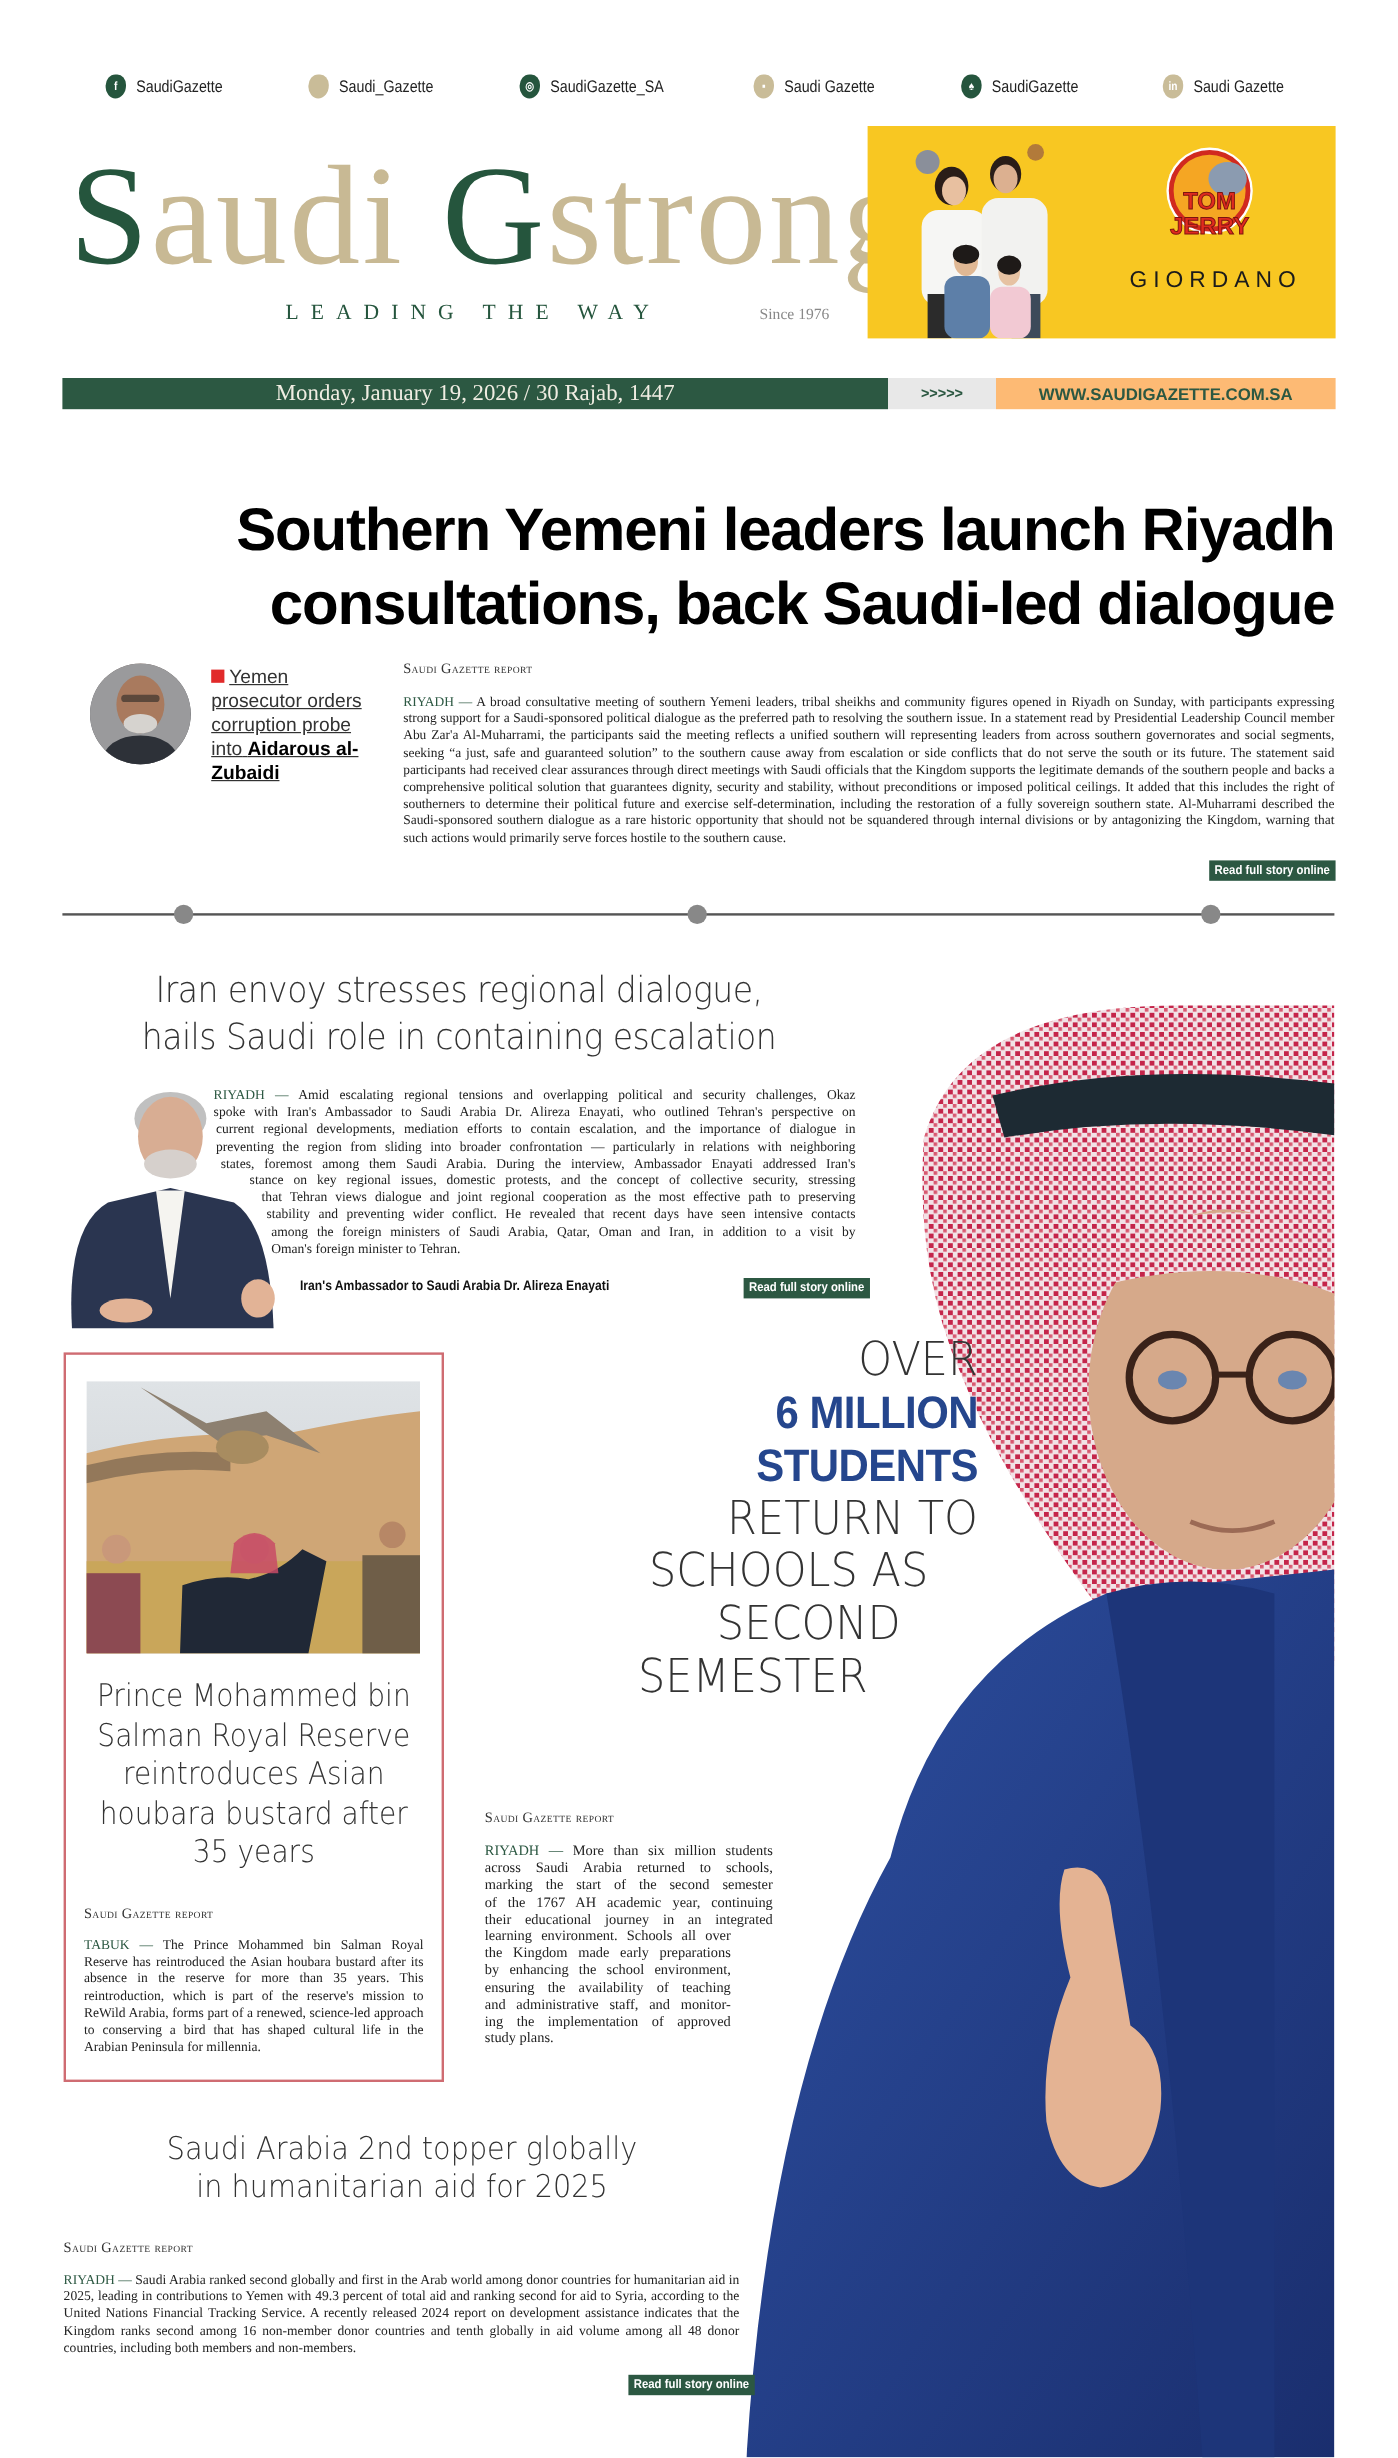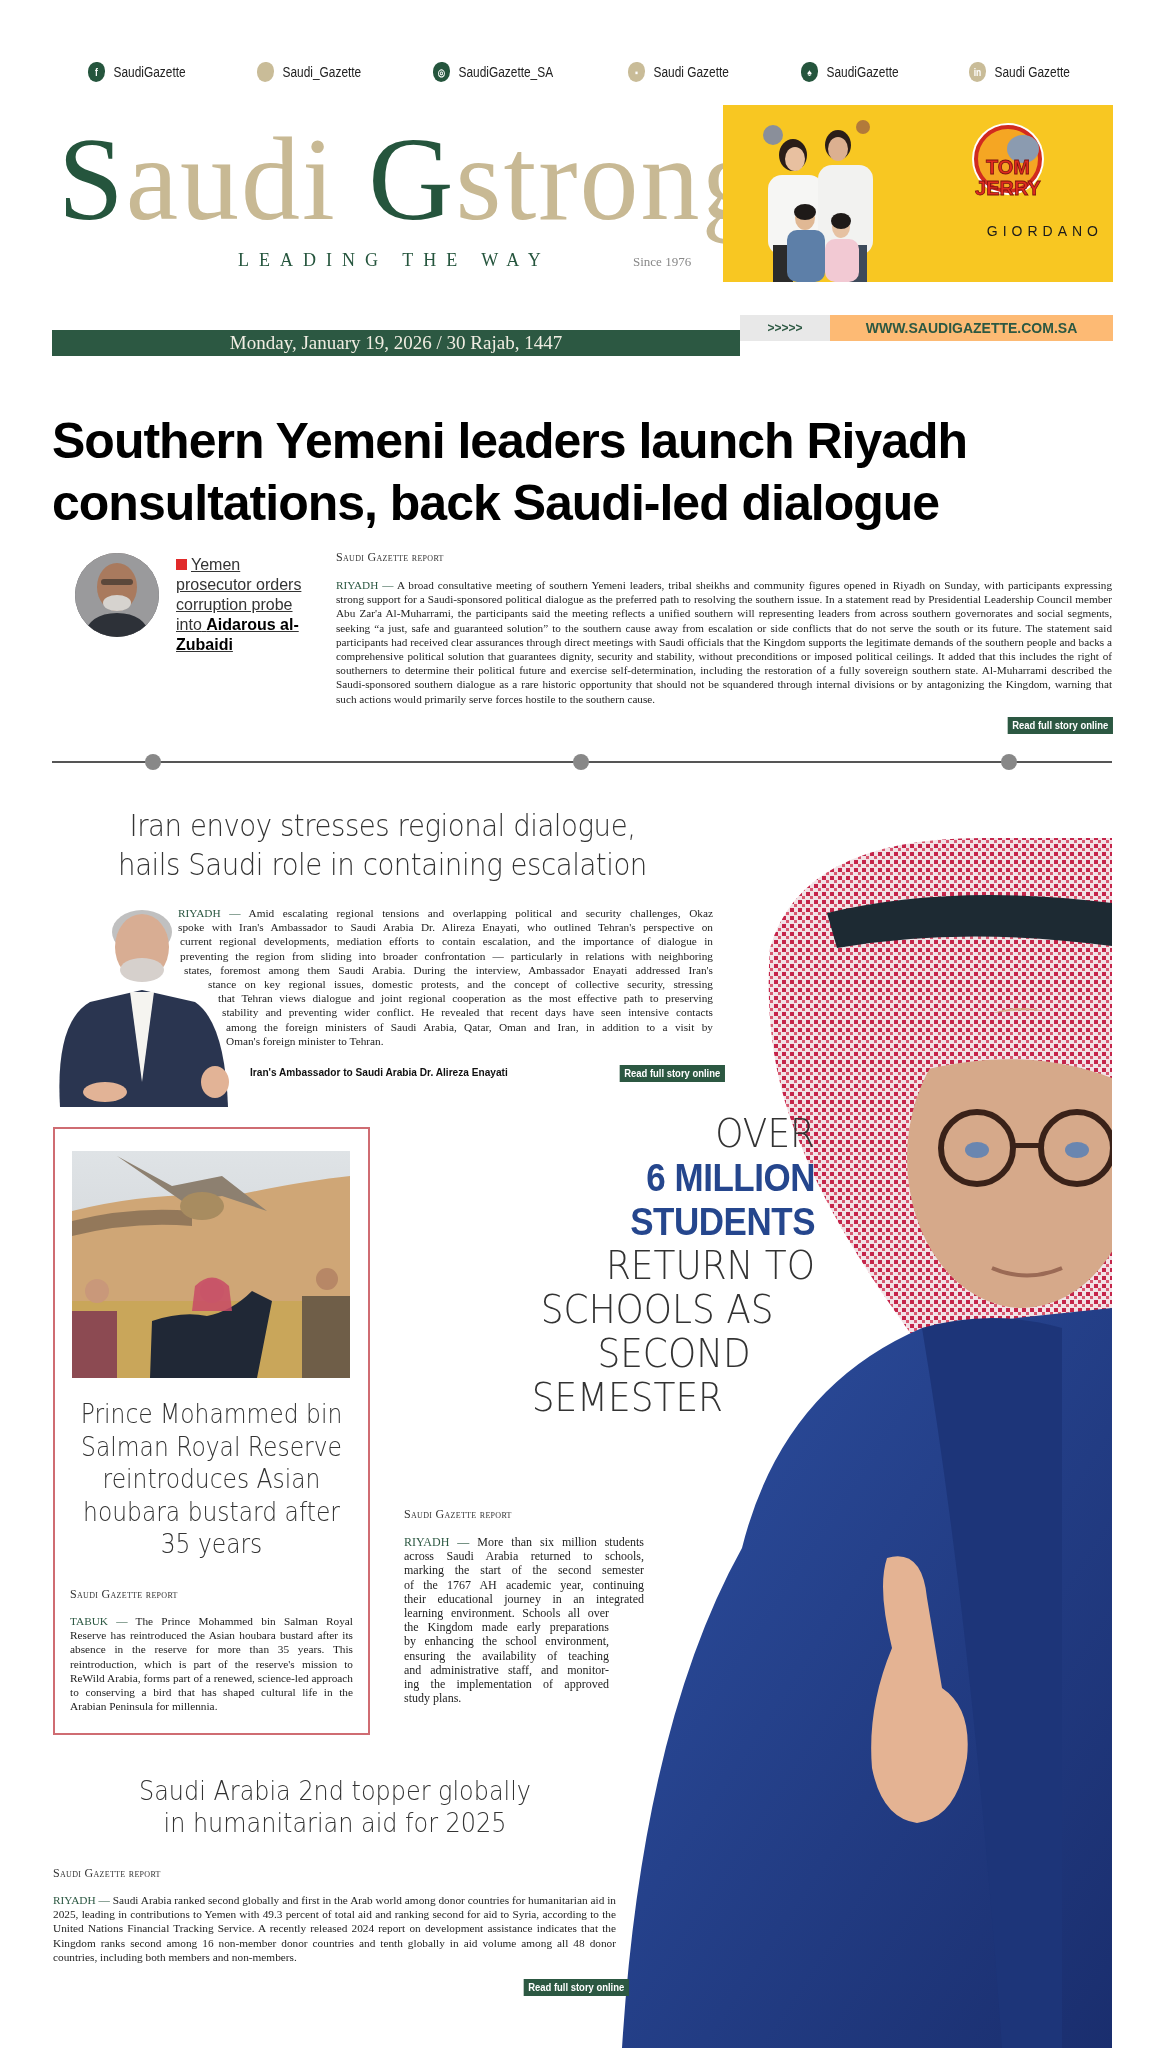--- a/index.html
+++ b/index.html
@@ -16,30 +16,30 @@
   .masthead { top: 110px; left: 58px; width: 650px; height: 170px; }
   .logo { position: absolute; top: 0; left: 0; font-family: "Liberation Serif", serif; font-size: 118px; line-height: 140px; letter-spacing: 2px; white-space: nowrap; }
   .logo .g { color: #25553d; }
   .logo .t { color: #c8b994; }
   .tagline { position: absolute; top: 140px; left: 180px; font-size: 18px; letter-spacing: 10px; color: #25553d; }
   .since { position: absolute; top: 144px; left: 575px; font-size: 13px; color: #888; }
 
   
   .ad { top: 105px; left: 723px; width: 390px; height: 177px; background: #f8c722; overflow: hidden; }
   .ad-people { position: absolute; left: 20px; top: 10px; width: 150px; height: 167px; }
-  .ad-brand { position: absolute; left: 200px; top: 118px; width: 180px; text-align: right; font-family: "Liberation Sans", sans-serif; font-size: 14px; letter-spacing: 5px; color: #1b1b1b; }
+  .ad-brand { position: absolute; left: 200px; top: 118px; width: 180px; text-align: center; font-family: "Liberation Sans", sans-serif; font-size: 19px; letter-spacing: 5px; color: #1b1b1b; }
   .ad-logo { position: absolute; left: 230px; top: 14px; width: 110px; height: 90px; }
 
   
-  .datebar { top: 330px; left: 52px; width: 688px; height: 26px; background: #2c5842; color: #f0ede2; font-size: 19px; text-align: center; line-height: 26px; }
+  .datebar { top: 315px; left: 52px; width: 688px; height: 26px; background: #2c5842; color: #f0ede2; font-size: 19px; text-align: center; line-height: 26px; }
   .arrowbox { top: 315px; left: 740px; width: 90px; height: 26px; background: #e8e8e8; color: #2c5842; font-family: "Liberation Sans", sans-serif; font-size: 12px; font-weight: bold; text-align: center; line-height: 26px; }
   .urlbox { top: 315px; left: 830px; width: 283px; height: 26px; background: #fdba74; color: #2c5842; font-family: "Liberation Sans", sans-serif; font-size: 14px; font-weight: bold; text-align: center; line-height: 26px; }
 
   
-  .lead-headline { top: 410px; left: 52px; width: 1060px; text-align: left; font-family: "Liberation Sans", sans-serif; font-weight: 900; font-size: 50px; line-height: 62px; color: #000; letter-spacing: -1px; }
+  .lead-headline { top: 410px; left: 52px; width: 1060px; text-align: right; font-family: "Liberation Sans", sans-serif; font-weight: 900; font-size: 50px; line-height: 62px; color: #000; letter-spacing: -1px; }
   .portrait-circle { top: 553px; left: 75px; width: 84px; height: 84px; border-radius: 50%; background: radial-gradient(circle at 50% 40%, #b98d70 0%, #8a644d 38%, #5b5b60 60%, #2a2d33 100%); overflow: hidden; }
   .teaser { top: 555px; left: 176px; width: 140px; font-family: "Liberation Sans", sans-serif; font-size: 16px; line-height: 20px; color: #333; text-decoration: underline; }
   .teaser .sq { display: inline-block; width: 11px; height: 11px; background: #e12a2a; margin-right: 4px; }
   .teaser b { font-weight: 900; color: #000; }
   .byline { font-family: "Liberation Serif", serif; font-variant: small-caps; font-size: 12px; color: #333; letter-spacing: 0.3px; }
   .lead-byline { top: 550px; left: 336px; }
   .lead-body { top: 578px; left: 336px; width: 776px; font-size: 11.2px; line-height: 14.2px; text-align: justify; color: #222; }
   .dateline { color: #2c5842; }
   .read-btn { background: #2c5842; color: #fff; font-family: "Liberation Sans", sans-serif; font-size: 10.5px; font-weight: bold; padding: 2px 5px; line-height: 13px; white-space: nowrap; transform: scaleX(0.9); transform-origin: right center; }
   .lead-read { top: 717px; right: 52px; }

